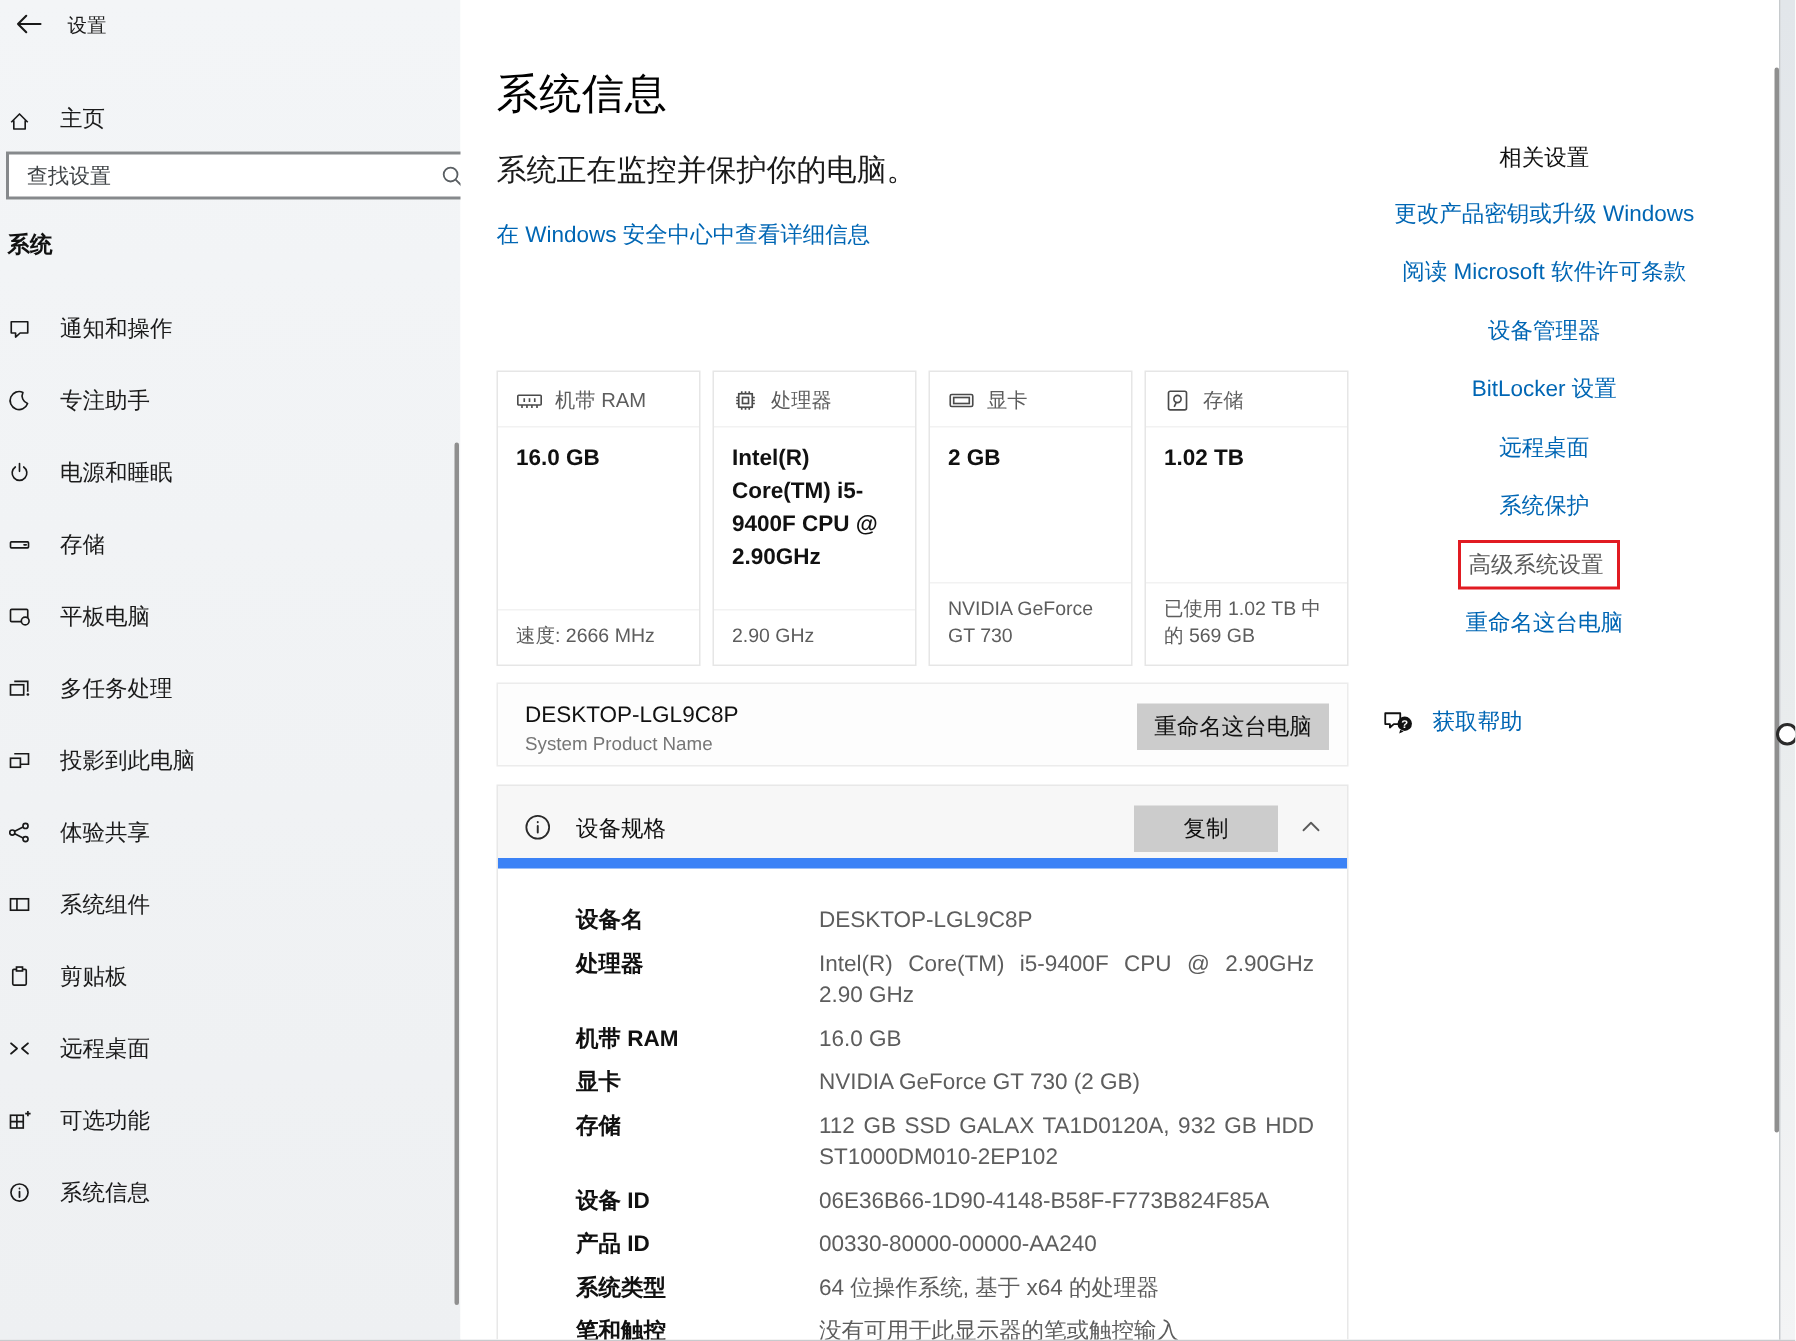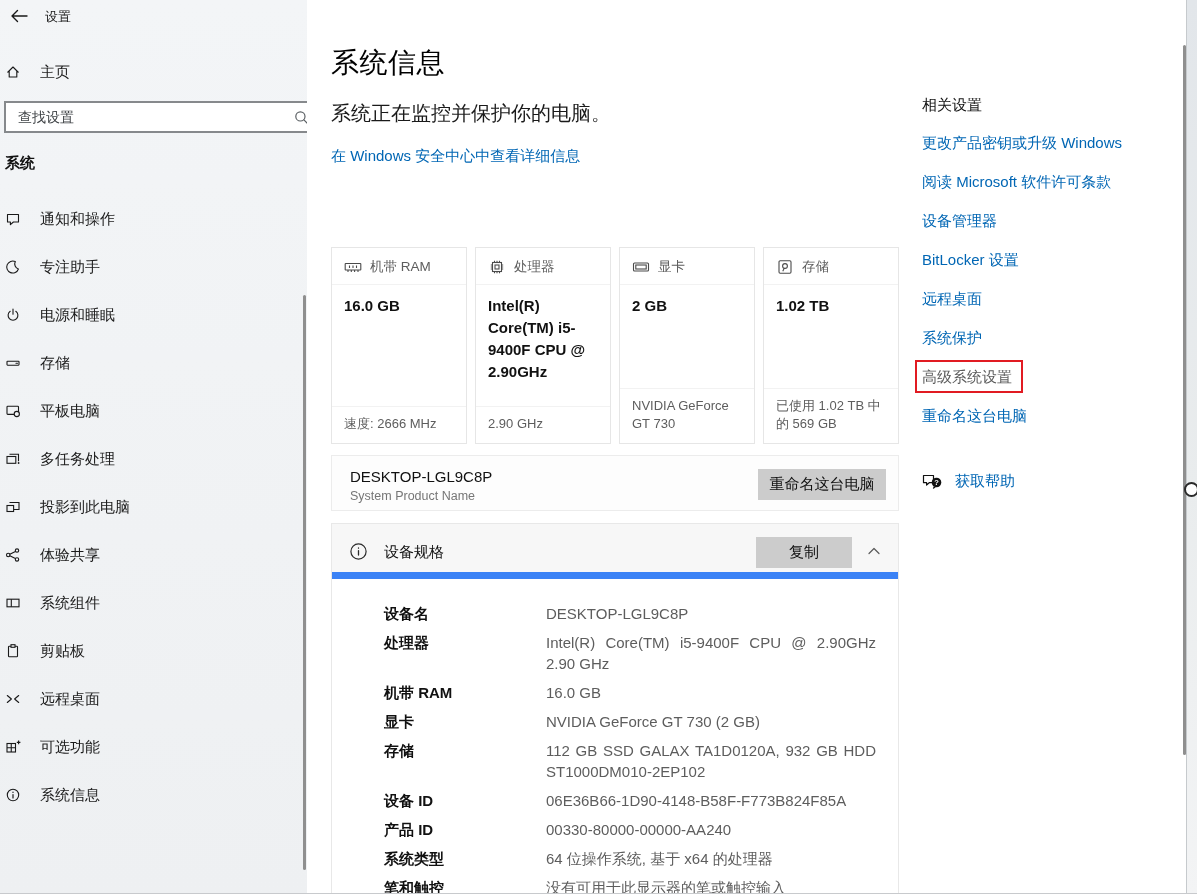--- a/index.html
+++ b/index.html
@@ -8,21 +8,21 @@
   #window { position:relative; width:1197px; height:894px; background:#fff; overflow:hidden;
     border-bottom:1px solid #c8cacd; }
 
   
   .sidebar { position:absolute; left:0; top:0; width:307px; height:894px;
     background:linear-gradient(180deg,#f3f5f7 0%,#f0f2f4 60%,#eef0f2 100%); }
   .titlebar-left { position:absolute; left:0; top:0; width:307px; height:32px; }
   .back-btn { position:absolute; left:8px; top:6px; width:22px; height:20px; cursor:pointer; }
   .app-title { position:absolute; left:45px; top:8px; font-size:13px; color:#1a1a1a; }
 
-  .home-row { position:absolute; left:0; top:55px; width:307px; height:34px; display:flex; align-items:center; padding-left:5px; cursor:pointer; }
+  .home-row { position:absolute; left:0; top:55px; width:307px; height:34px; display:flex; align-items:flex-end; padding-left:5px; cursor:pointer; }
   .home-row .nav-label { margin-left:19px; }
 
   .search-box { position:absolute; left:4px; top:101px; width:317px; height:32px;
     background:#fff; border:2px solid #86898c; }
   .search-box input { position:absolute; left:0; top:0; width:100%; height:100%; border:none; outline:none;
     padding:0 34px 0 12px; font-size:14px; color:#333; background:transparent;
     font-family:"Liberation Sans","DejaVu Sans",sans-serif; }
   .search-box input::placeholder { color:#3f4346; opacity:1; }
   .search-glyph { position:absolute; right:8px; top:6px; }
 
@@ -65,21 +65,21 @@
   .specs-title { position:absolute; left:52px; top:19px; font-size:15px; color:#111; }
   .copy-btn { position:absolute; left:424px; top:13px; width:96px; height:31px; }
   .specs-chevron { position:absolute; left:534px; top:20px; cursor:pointer; }
 
   .specs-table { padding:24px 22px 0 52px; }
   .spec-row { display:flex; margin-bottom:8px; line-height:21px; }
   .spec-label { width:162px; flex:0 0 162px; font-size:15px; font-weight:700; color:#111; }
   .spec-value { flex:1 1 auto; font-size:15px; color:#5d5d5d; text-align:justify; }
 
   
-  .related { position:absolute; left:922px; top:96px; width:215px; }
+  .related { position:absolute; left:922px; top:96px; width:215px;text-align:center; }
   .related-title { font-size:15px; color:#111; margin-bottom:17px; }
   .rel-link { font-size:15px; color:#0066b4; margin-bottom:18px; line-height:21px; cursor:pointer; }
   .annotation-box { display:inline-block; border:2px solid #e11b22; padding:4px 9px 4px 5px; margin:-6px 0 -6px -7px; color:#5a5a5a; }
   .help-row { display:flex; align-items:center; margin-top:46px; cursor:pointer; }
   .help-label { margin-left:11px; font-size:15px; color:#0066b4; }
 
   
   .main-scrollbar { position:absolute; left:1183px; top:45px; width:3px; height:710px; background:#8f8f8f; border-radius:2px; }
   .edge-strip { position:absolute; left:1186px; top:0; width:11px; height:894px;
     background:linear-gradient(180deg,#e2e6ea 0%,#e9eced 55%,#f3f4f5 100%); border-left:1px solid #c6cacd; }

